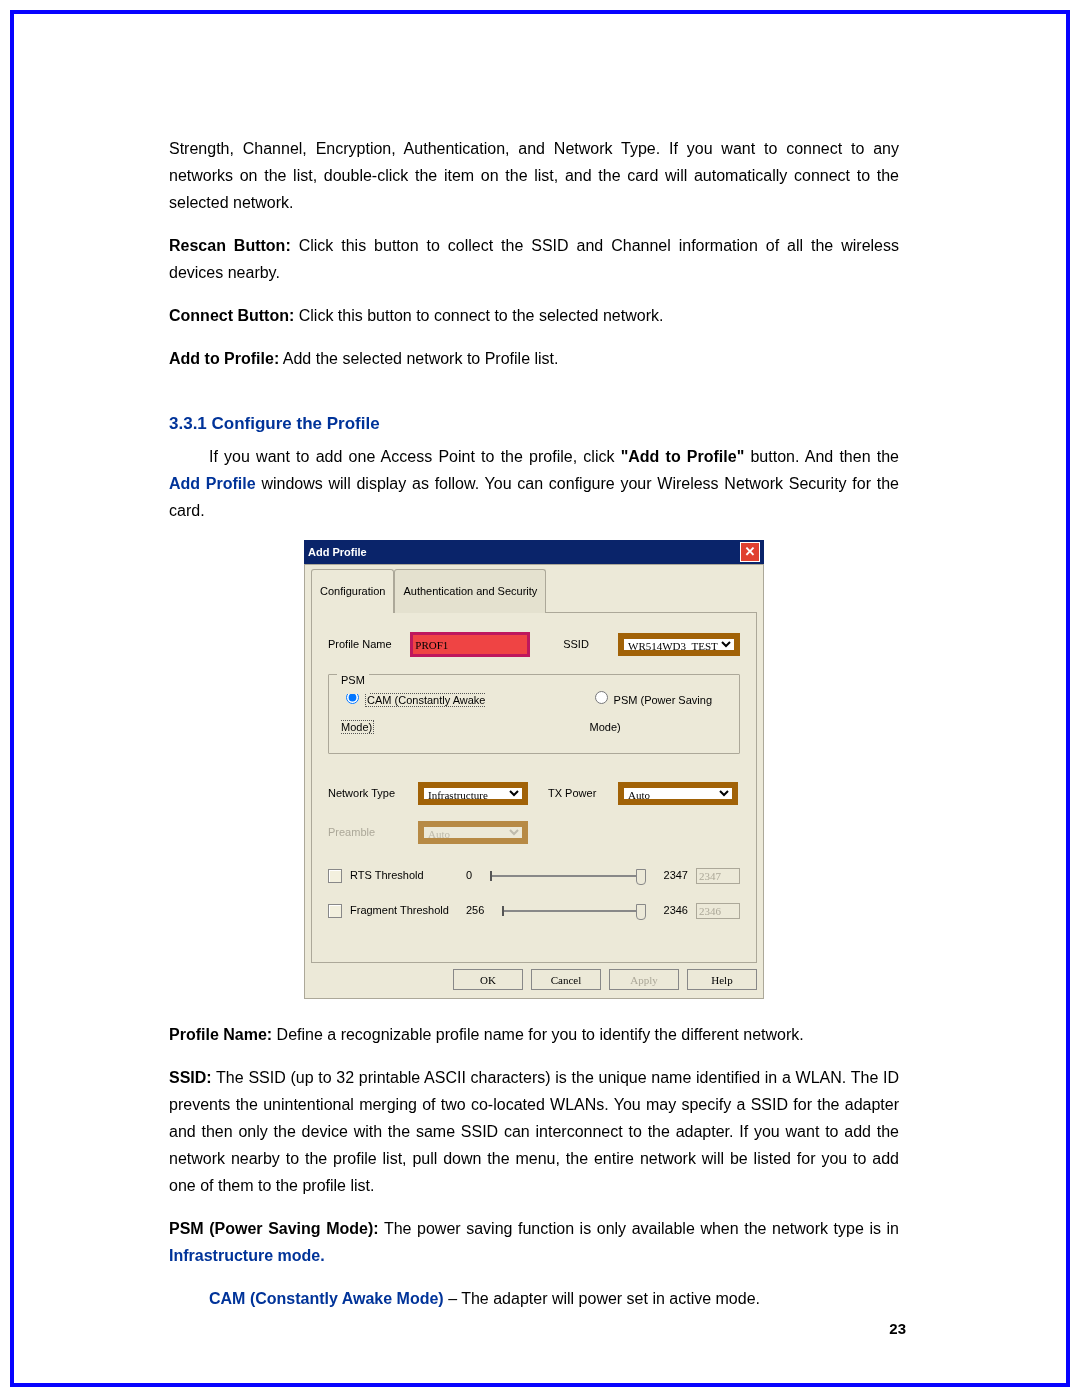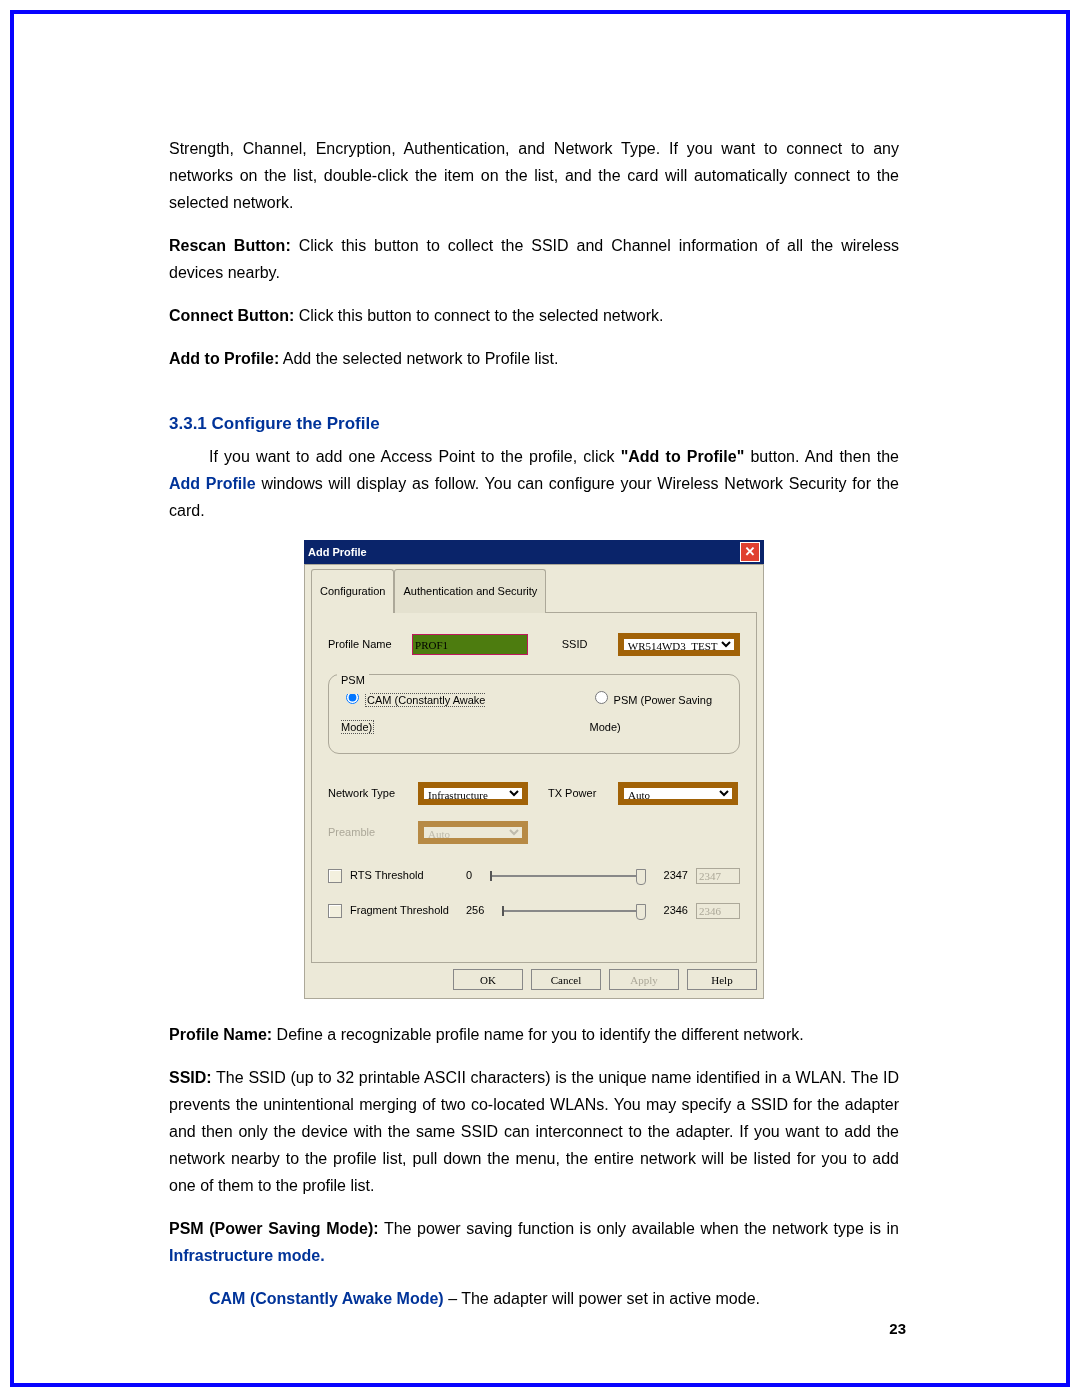--- a/index.html
+++ b/index.html
@@ -15,24 +15,24 @@
   .dlg-wrap{width:460px;margin:10px auto 22px auto;font-family:Tahoma,Arial,sans-serif;font-size:11px;color:#000;}
   .titlebar{background:#0a246a;color:#fff;font-weight:bold;height:24px;line-height:24px;padding:0 4px;display:flex;justify-content:space-between;align-items:center;}
   .closebtn{width:18px;height:18px;background:#e04030;border:1px solid #fff;display:flex;align-items:center;justify-content:center;color:#fff;font-weight:bold;font-size:13px;}
   .dlg-body{background:#ece9d8;border:1px solid #aca899;padding:4px 6px 8px 6px;}
   .tabs{display:flex;gap:0;margin-bottom:-1px;}
   .tab{border:1px solid #aca899;border-bottom:none;padding:8px 8px;background:#ece9d8;font-size:11px;border-radius:3px 3px 0 0;}
   .tab.inactive{background:#e4e1cf;}
   .tabpanel{border:1px solid #aca899;background:#ece9d8;padding:18px 16px 30px 16px;}
   .row{display:flex;align-items:center;margin-bottom:16px;}
   .lbl{width:90px;}
-  .txtfield{font:11px Tahoma;border:1px solid #be185d;height:17px;padding:1px 2px;background:#4d7c0f;}
+  .txtfield{font:11px Tahoma;border:3px solid #be185d;height:17px;padding:1px 2px;background:#ef4444;}
   .sel{font:11px Tahoma;border:6px solid #a16207;height:23px;background:#fff;}
   .sel.dis{color:#aca899;background:#ece9d8;}
-  .group{border:1px solid #aca899;border-radius:11px;padding:12px;position:relative;margin:6px 0 26px 0;}
+  .group{border:1px solid #aca899;border-radius:1px;padding:12px;position:relative;margin:6px 0 26px 0;}
   .group legend{position:absolute;top:-8px;left:8px;background:#ece9d8;padding:0 4px;font-size:11px;}
   .radio-row{display:flex;gap:90px;}
   .slider-row{display:flex;align-items:center;margin:8px 0;gap:8px;}
   .chk{width:12px;height:12px;border:1px solid #888;box-shadow:inset 1px 1px #fff;background:#f3f0de;}
   .slider-track{flex:1;height:2px;background:#888;position:relative;margin:0 10px;}
   .slider-track::before{content:"";position:absolute;left:0;top:-4px;width:2px;height:10px;background:#555;}
   .slider-track::after{content:"";position:absolute;right:0;top:-6px;width:8px;height:14px;background:#ece9d8;border:1px solid #888;border-radius:0 0 4px 4px;}
   .numbox{width:38px;border:1px solid #aca899;background:#ece9d8;color:#aca899;text-align:left;padding:1px 2px;font:11px Tahoma;}
   .btnbar{display:flex;justify-content:flex-end;gap:8px;margin-top:6px;}
   .wbtn{width:70px;height:21px;border:1px solid #888;background:#ece9d8;font:11px Tahoma;}

